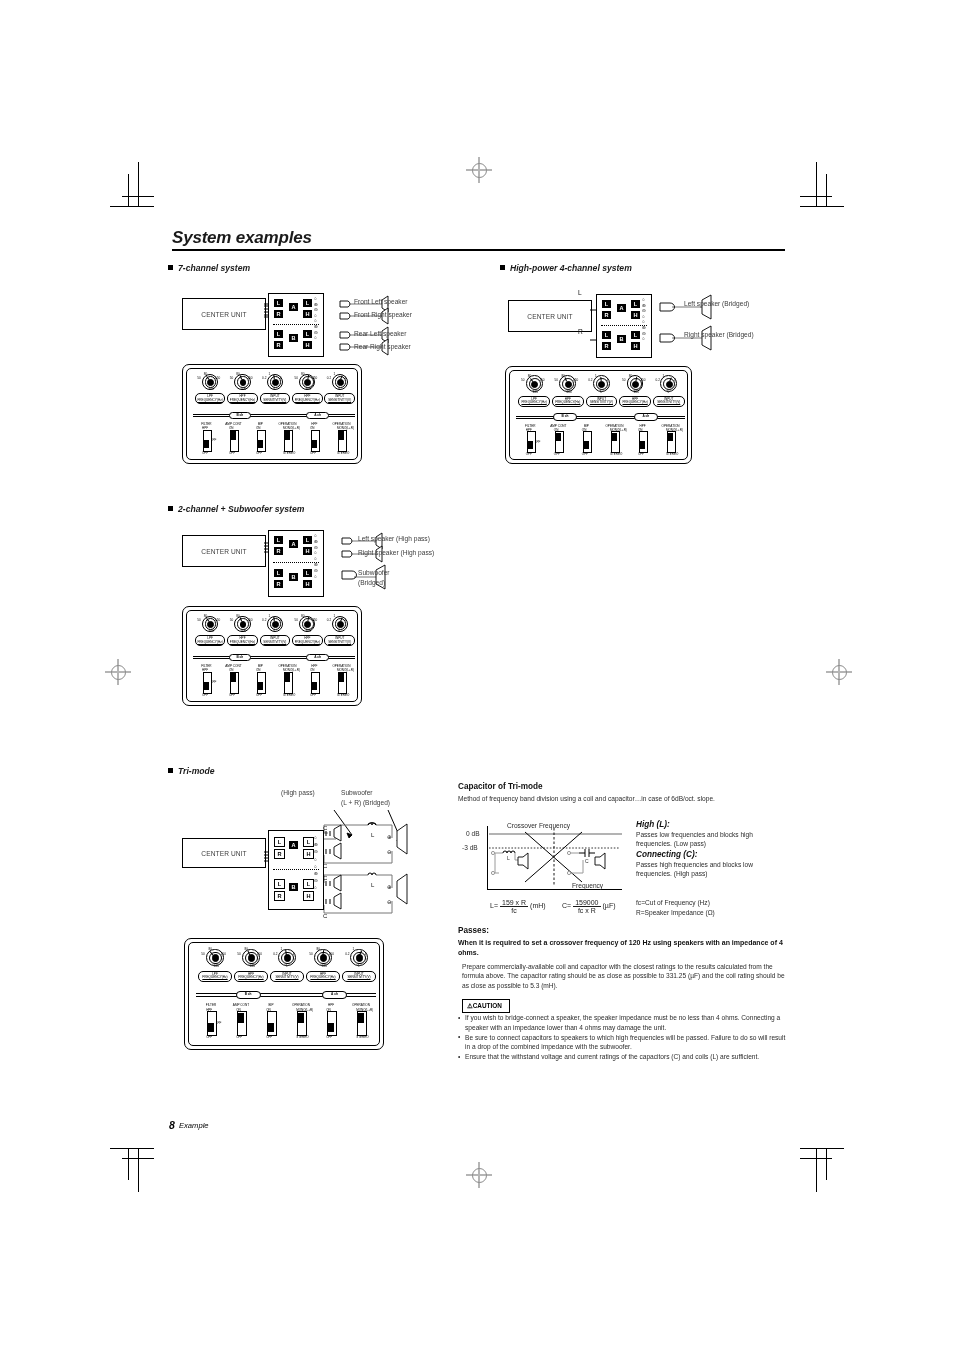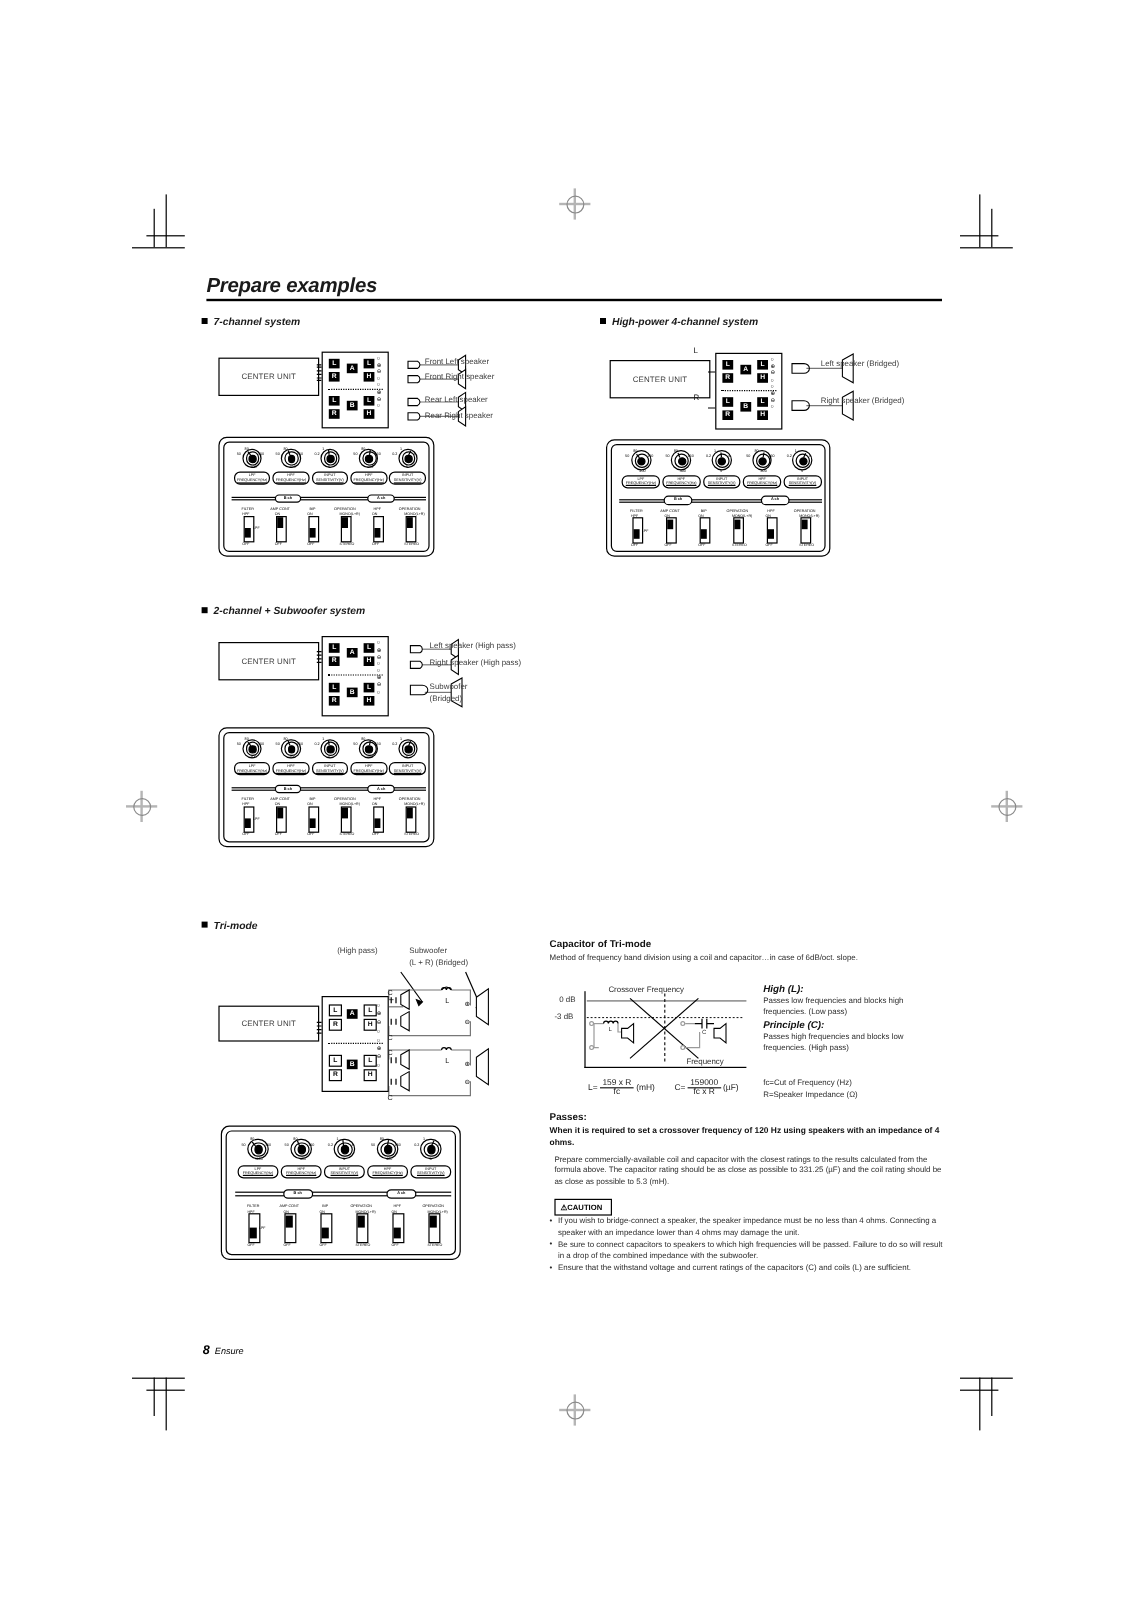--- a/index.html
+++ b/index.html
@@ -122,21 +122,21 @@
   <div class="lh"></div>
     <div class="lv"></div>
     <div class="ring"></div>
 </div>
 <div class="regmark" style="left:826px;top:659px;">
   <div class="lh"></div>
     <div class="lv"></div>
     <div class="ring"></div>
 </div>
 
-<div class="page-title">Prepare examples</div>
+<div class="page-title">System examples</div>
 <div class="title-rule"></div>
 
 <div class="sec-head" style="left:168px;top:263px;">
   <span class="bullet"></span><span>7-channel system</span>
 </div>
 
 <div class="cu-box" style="left:182px;top:298px;width:82px;height:30px;">
   <span>CENTER UNIT</span>
 </div>
 
@@ -929,21 +929,21 @@
   <div class="xg-lab" style="left:20px;top:29px;font-size:5px;">L</div>
   <div class="xg-lab" style="left:98px;top:32px;font-size:5px;">C</div>
 </div>
 <div class="xg-lab" style="left:507px;top:822px;">Crossover Frequency</div>
 <div class="xg-lab" style="left:466px;top:830px;">0 dB</div>
 <div class="xg-lab" style="left:462px;top:844px;">-3 dB</div>
 <div class="xg-lab" style="left:572px;top:882px;">Frequency</div>
 
 <div class="h-bold ital-b" style="left:636px;top:820px;font-style:italic;">High (L):</div>
 <div class="p-txt small" style="left:636px;top:830px;width:152px;">Passes low frequencies and blocks high frequencies. (Low pass)</div>
-<div class="h-bold ital-b" style="left:636px;top:850px;font-style:italic;">Principle (C):</div>
+<div class="h-bold ital-b" style="left:636px;top:850px;font-style:italic;">Connecting (C):</div>
 <div class="p-txt small" style="left:636px;top:860px;width:152px;">Passes high frequencies and blocks low frequencies. (High pass)</div>
 
 <div class="fml" style="left:490px;top:899px;">
   <span>L=</span><span class="frac"><span class="num">159 x R</span><span class="den">fc</span></span><span>(mH)</span>
 </div>
 <div class="fml" style="left:562px;top:899px;">
   <span>C=</span><span class="frac"><span class="num">159000</span><span class="den">fc x R</span></span><span>(µF)</span>
 </div>
 <div class="p-txt small" style="left:636px;top:898px;">fc=Cut of Frequency (Hz)</div>
 <div class="p-txt small" style="left:636px;top:908px;">R=Speaker Impedance (Ω)</div>
@@ -953,13 +953,13 @@
 <div class="p-txt small" style="left:462px;top:962px;width:328px;">Prepare commercially-available coil and capacitor with the closest ratings to the results calculated from the formula above. The capacitor rating should be as close as possible to 331.25 (µF) and the coil rating should be as close as possible to 5.3 (mH).</div>
 
 <div class="caution-box" style="left:462px;top:999px;">⚠CAUTION</div>
 <div class="bullets" style="left:458px;top:1013px;width:332px;">
   <span class="bi">If you wish to bridge-connect a speaker, the speaker impedance must be no less than 4 ohms. Connecting a speaker with an impedance lower than 4 ohms may damage the unit.</span>
   <span class="bi">Be sure to connect capacitors to speakers to which high frequencies will be passed. Failure to do so will result in a drop of the combined impedance with the subwoofer.</span>
   <span class="bi">Ensure that the withstand voltage and current ratings of the capacitors (C) and coils (L) are sufficient.</span>
 </div>
 
 <div class="footer-num" style="left:169px;top:1119px;">8</div>
-<div class="footer-lang" style="left:179px;top:1121px;">Ensure</div>
+<div class="footer-lang" style="left:179px;top:1121px;">Example</div>
 
 </body></html>

